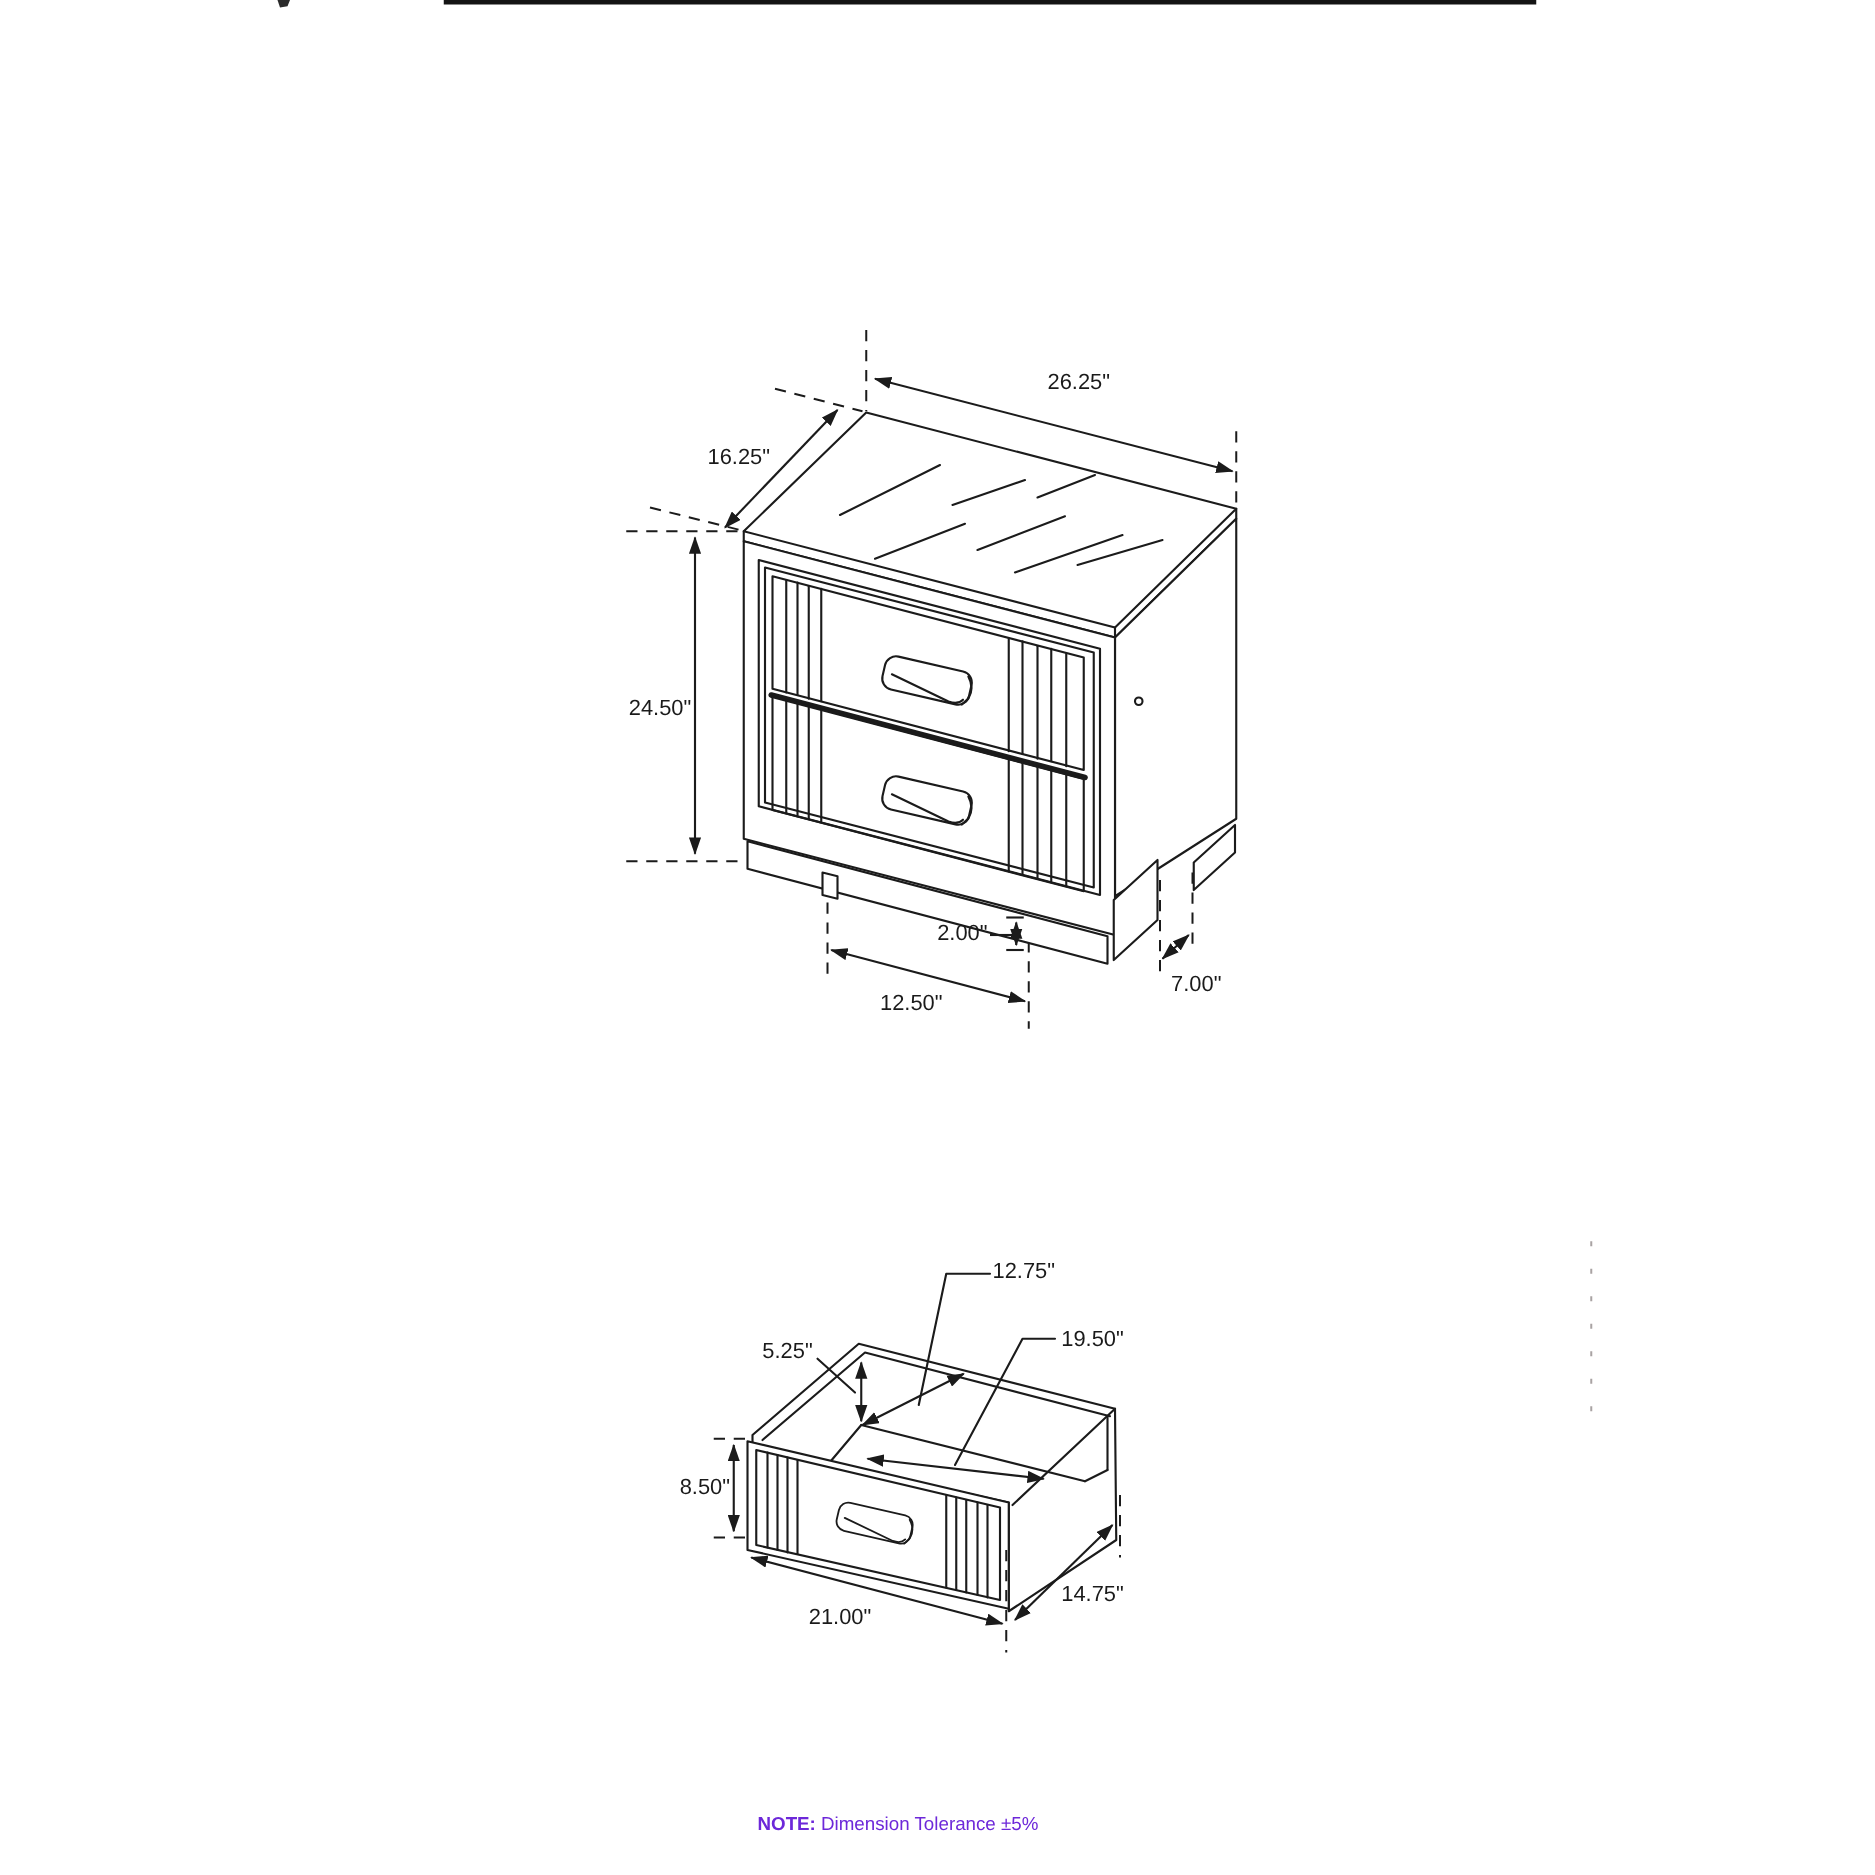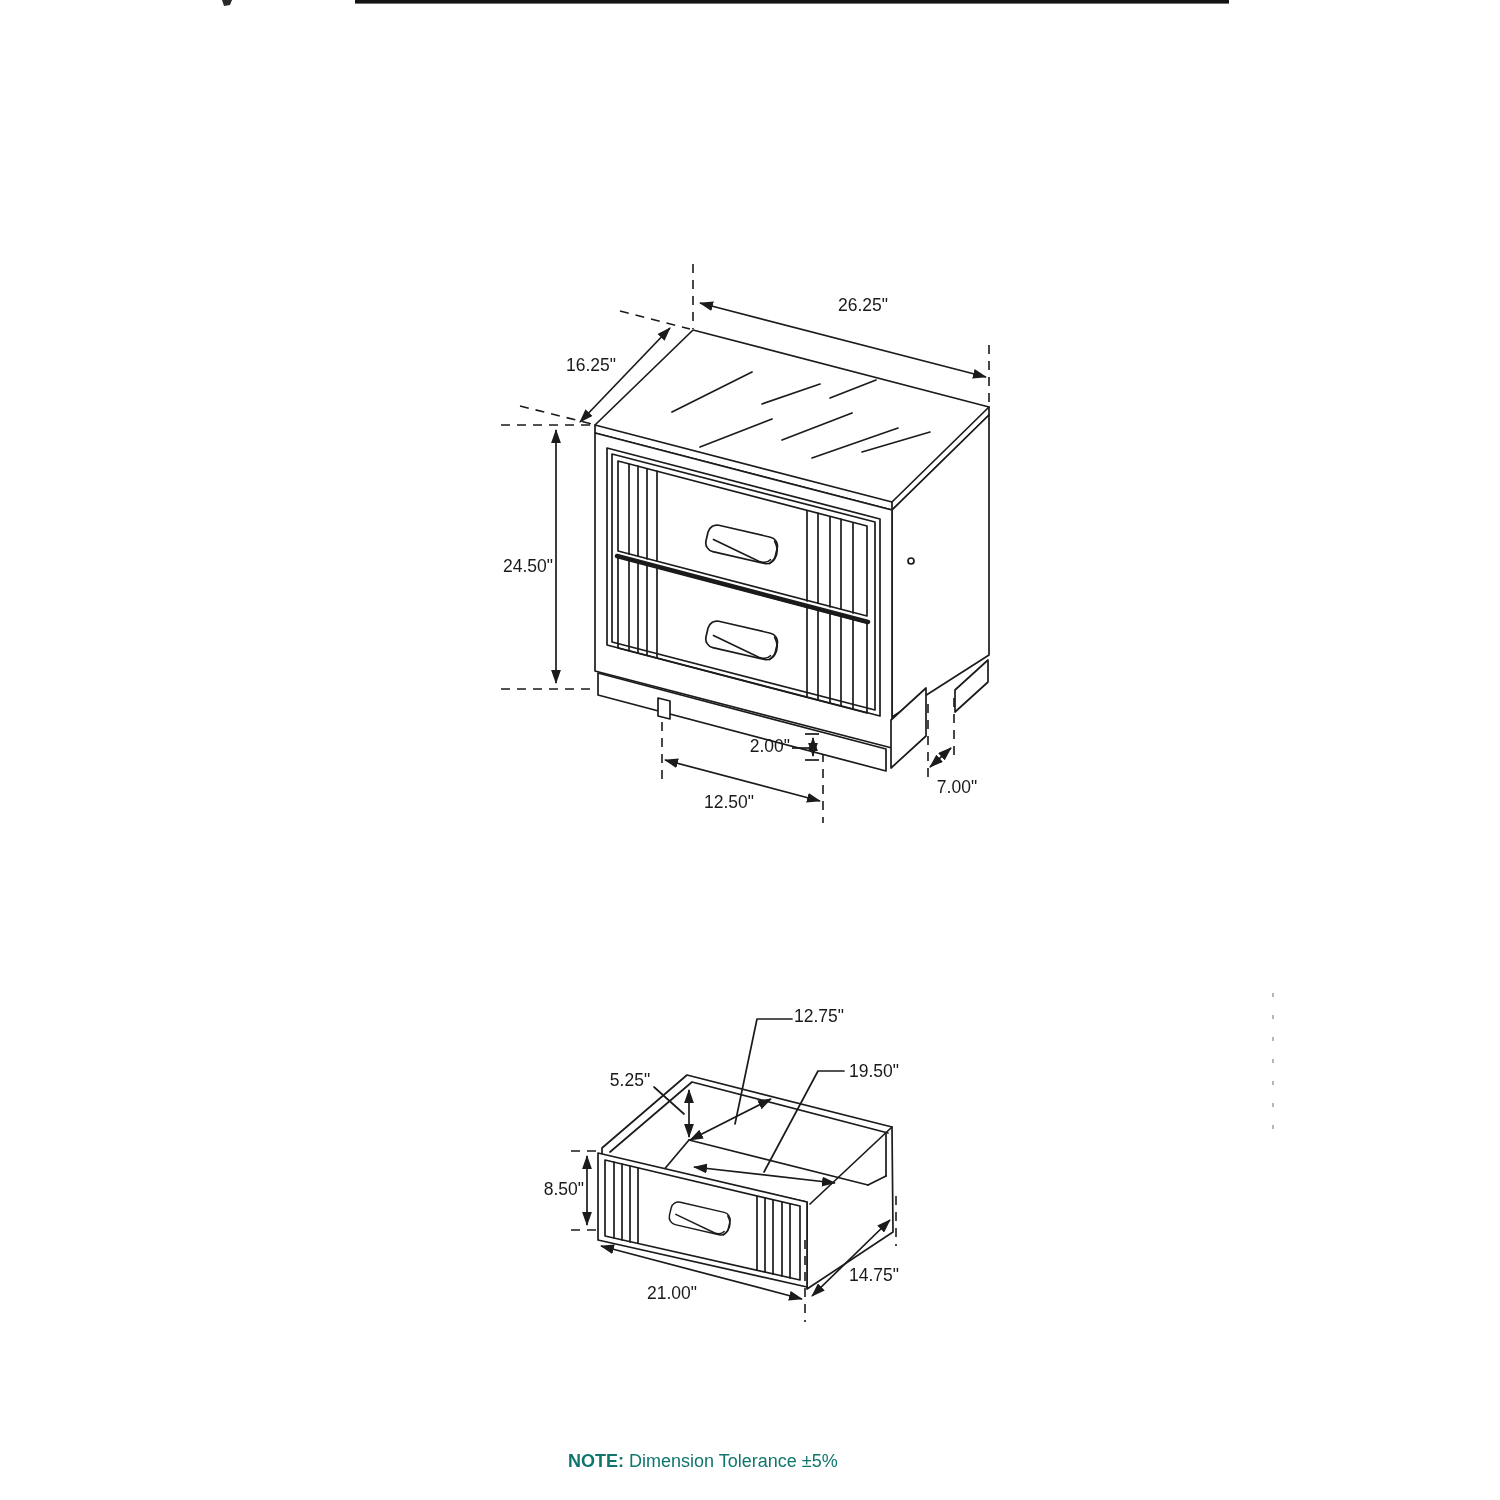--- a/index.html
+++ b/index.html
@@ -6,21 +6,21 @@
   #canvas{position:relative;width:1500px;height:1500px;background:#ffffff;overflow:hidden;
           font-family:"Liberation Sans",sans-serif;}
   svg{position:absolute;left:0;top:0;}
   .ln{fill:none;stroke:#1b1b1b;stroke-width:1.7;stroke-linecap:round;stroke-linejoin:round;}
   .fw{fill:#ffffff;stroke:#1b1b1b;stroke-width:1.7;stroke-linejoin:round;}
   .thick{fill:none;stroke:#1b1b1b;stroke-width:4.5;stroke-linecap:round;}
   .dash{fill:none;stroke:#1b1b1b;stroke-width:1.6;stroke-dasharray:9 7;stroke-linecap:butt;}
   .faint{fill:none;stroke:#9a9393;stroke-width:1.6;stroke-dasharray:4 18;opacity:.85;}
   .dim{fill:none;stroke:#1b1b1b;stroke-width:1.7;}
   text.lbl{font-family:"Liberation Sans",sans-serif;font-size:17.5px;fill:#1a1a1a;}
-  #note{position:absolute;left:568px;top:1451px;font-size:18px;color:#0f766e;white-space:nowrap;}
+  #note{position:absolute;left:606px;top:1451px;font-size:15px;color:#6d28d9;white-space:nowrap;}
   #note b{font-weight:bold;}
 </style>
 </head>
 <body>
 
 <div id="canvas">
 
 <svg width="1500" height="1500" viewBox="0 0 1500 1500">
   <defs>
     <marker id="ah" viewBox="0 0 10 7" refX="9.3" refY="3.5" markerWidth="14" markerHeight="10" markerUnits="userSpaceOnUse" orient="auto-start-reverse">

